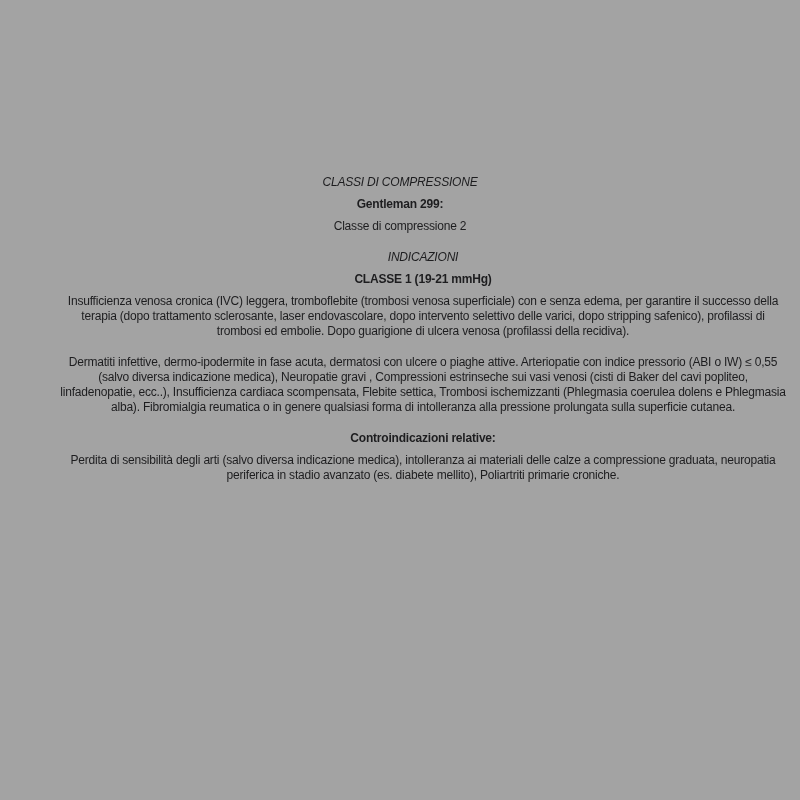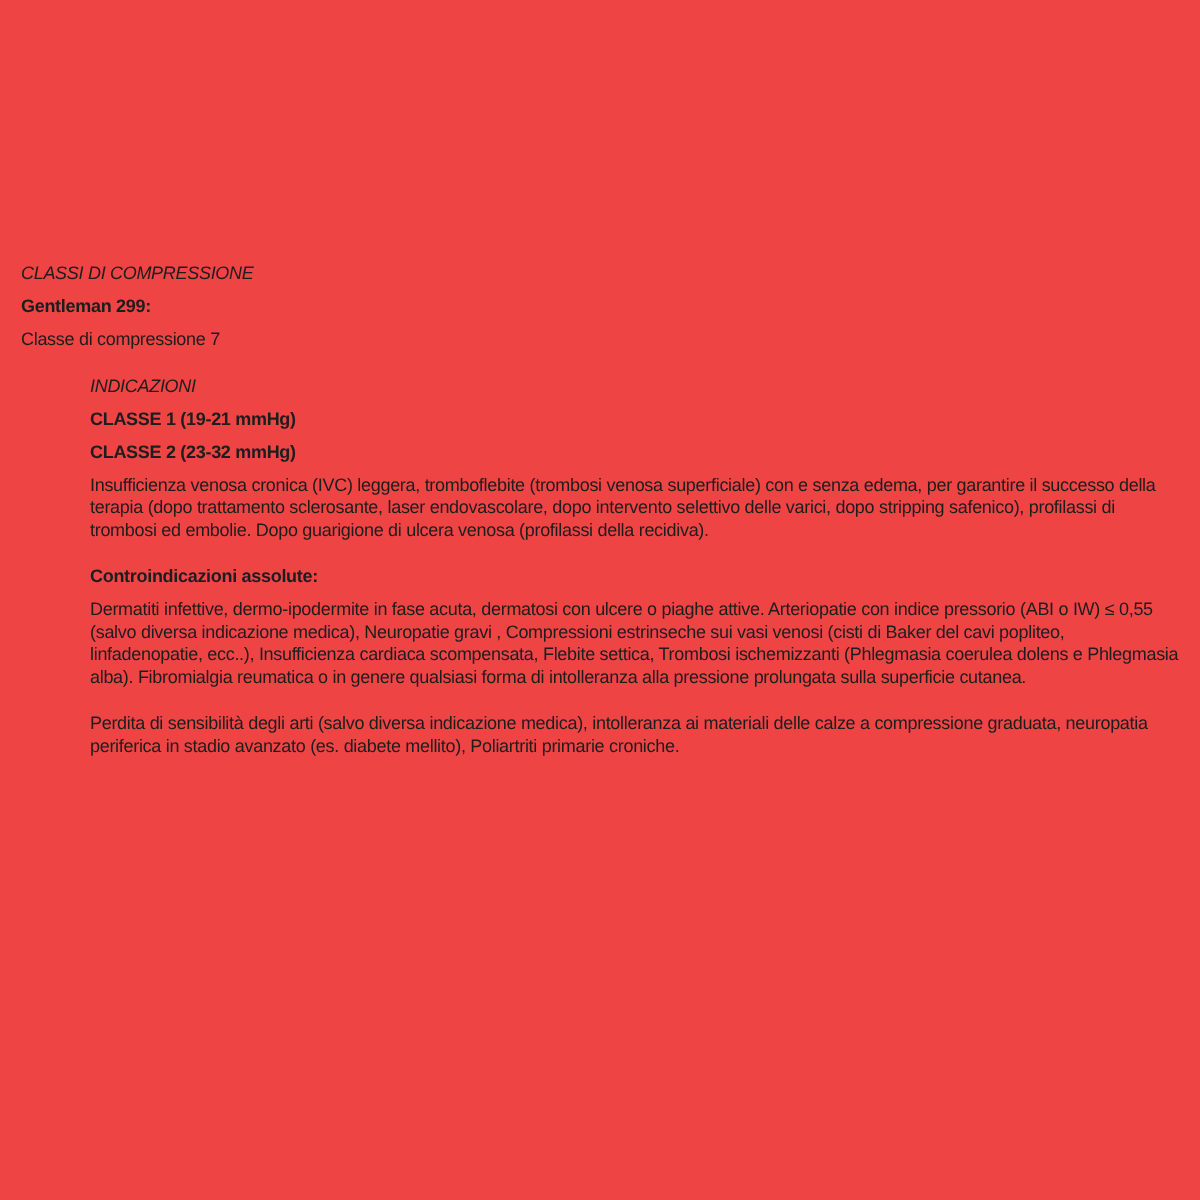--- a/index.html
+++ b/index.html
@@ -10,21 +10,22 @@
     height: 800px;
     overflow: hidden;
     font-family: "Liberation Sans", sans-serif;
     color: #1d1d1f;
   }
   .page {
     box-sizing: border-box;
     width: 800px;
     height: 800px;
     padding: 175px 14px 0 14px;
-    background: #ef4444;
+    background: #a3a3a3;
+    text-align: center;
   }
   .page p {
     margin: 0 0 7px 0;
     font-size: 12px;
     line-height: 15px;
     letter-spacing: -0.2px;
   }
   .h-italic {
     font-style: italic;
   }
@@ -37,32 +38,31 @@
   }
 </style>
 </head>
 <body>
 
 <div class="page">
 
   <section>
     <p class="h-italic">CLASSI DI COMPRESSIONE</p>
     <p class="h-bold">Gentleman 299:</p>
-    <p class="body-text">Classe di compressione 7</p>
+    <p class="body-text">Classe di compressione 2</p>
   </section>
 
   <section>
     <p class="h-italic">INDICAZIONI</p>
     <p class="h-bold">CLASSE 1 (19-21 mmHg)</p>
-    <p class="h-bold">CLASSE 2 (23-32 mmHg)</p>
     <p class="body-text">Insufficienza venosa cronica (IVC) leggera, tromboflebite (trombosi venosa superficiale) con e senza edema, per garantire il successo della terapia (dopo trattamento sclerosante, laser endovascolare, dopo intervento selettivo delle varici, dopo stripping safenico), profilassi di trombosi ed embolie. Dopo guarigione di ulcera venosa (profilassi della recidiva).</p>
   </section>
 
   <section>
-    <p class="h-bold">Controindicazioni assolute:</p>
     <p class="body-text">Dermatiti infettive, dermo-ipodermite in fase acuta, dermatosi con ulcere o piaghe attive. Arteriopatie con indice pressorio (ABI o IW) ≤ 0,55 (salvo diversa indicazione medica), Neuropatie gravi , Compressioni estrinseche sui vasi venosi (cisti di Baker del cavi popliteo, linfadenopatie, ecc..), Insufficienza cardiaca scompensata, Flebite settica, Trombosi ischemizzanti (Phlegmasia coerulea dolens e Phlegmasia alba). Fibromialgia reumatica o in genere qualsiasi forma di intolleranza alla pressione prolungata sulla superficie cutanea.</p>
   </section>
 
   <section>
+    <p class="h-bold">Controindicazioni relative:</p>
     <p class="body-text">Perdita di sensibilità degli arti (salvo diversa indicazione medica), intolleranza ai materiali delle calze a compressione graduata, neuropatia periferica in stadio avanzato (es. diabete mellito), Poliartriti primarie croniche.</p>
   </section>
 
 </div>
 
 </body></html>

